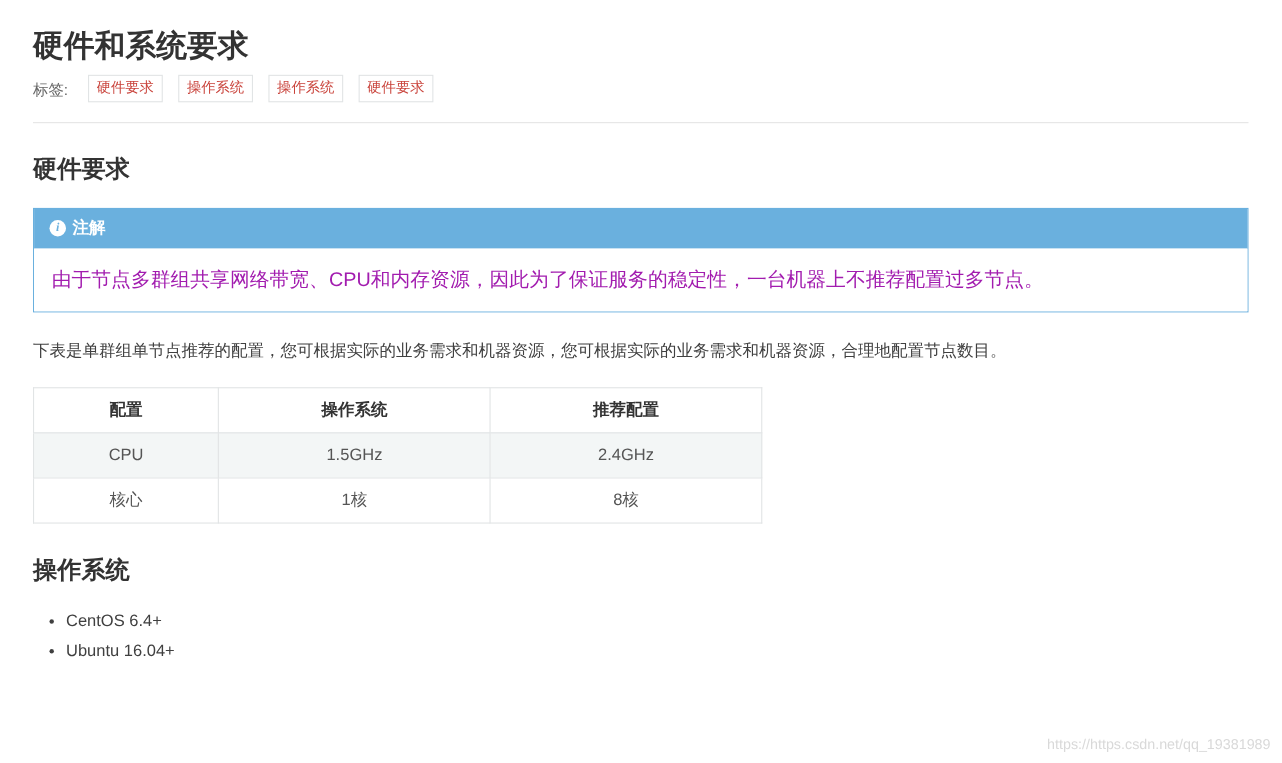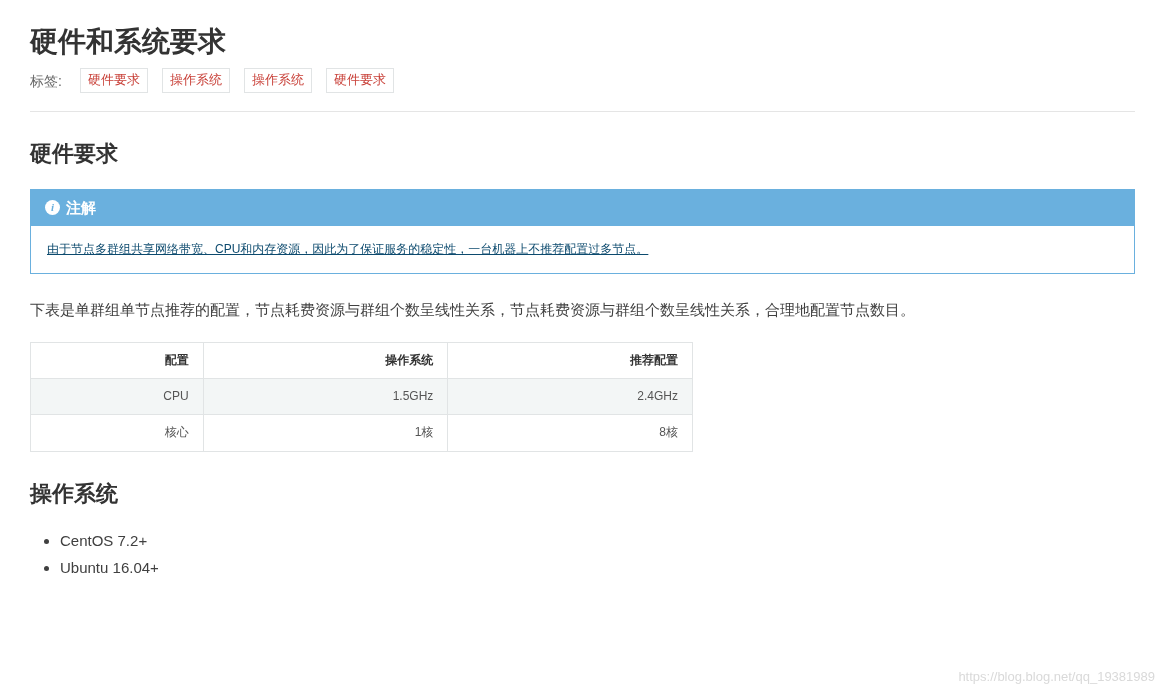--- a/index.html
+++ b/index.html
@@ -72,42 +72,41 @@
     color: #6ab0de;
     align-items: center;
     justify-content: center;
     font-size: 11px;
     font-weight: 900;
     font-family: Georgia, serif;
     font-style: italic;
   }
   .admonition-body {
     padding: 14px 16px;
-    color: #0c4a6e;
-    font-size: 12px;
+    color: #a21caf;
+    font-size: 18px;
     background: #fff;
-    text-decoration: underline;
   }
   .body-p {
     margin: 20px 0;
     color: #404040;
   }
   table.config-table {
     border-collapse: collapse;
     width: 60%;
     min-width: 560px;
     margin-bottom: 24px;
     border: 1px solid #e1e4e5;
   }
   table.config-table th,
   table.config-table td {
     border: 1px solid #e1e4e5;
     padding: 8px 14px;
-    text-align: right;
-    font-size: 12px;
+    text-align: center;
+    font-size: 15px;
   }
   table.config-table th {
     background: #fff;
     font-weight: 700;
     color: #333;
     border-top: 1px solid #e1e4e5;
   }
   table.config-table tbody tr:nth-child(odd) td {
     background: #f3f6f6;
     color: #555;
@@ -152,21 +151,21 @@
 <h2 class="section-title">硬件要求</h2>
 
 <div class="admonition">
   <div class="admonition-title">
     <span class="info-icon">i</span>
     <span>注解</span>
   </div>
   <div class="admonition-body">由于节点多群组共享网络带宽、CPU和内存资源，因此为了保证服务的稳定性，一台机器上不推荐配置过多节点。</div>
 </div>
 
-<p class="body-p">下表是单群组单节点推荐的配置，节点耗费资源与群组个数呈线性关系，节点耗费资源与群组个数呈线性关系，合理地配置节点数目。</p>
+<p class="body-p">下表是单群组单节点推荐的配置，您可根据实际的业务需求和机器资源，您可根据实际的业务需求和机器资源，合理地配置节点数目。</p>
 
 <table class="config-table">
   <thead>
     <tr>
       <th>配置</th>
       <th>操作系统</th>
       <th>推荐配置</th>
     </tr>
   </thead>
   <tbody>
@@ -179,18 +178,18 @@
       <td>核心</td>
       <td>1核</td>
       <td>8核</td>
     </tr>
   </tbody>
 </table>
 
 <h2 class="section-title">操作系统</h2>
 
 <ul class="os-list">
-  <li>CentOS 7.2+</li>
+  <li>CentOS 6.4+</li>
   <li>Ubuntu 16.04+</li>
 
 </ul>
 
-<div class="watermark">https://blog.blog.net/qq_19381989</div>
+<div class="watermark">https://https.csdn.net/qq_19381989</div>
 
 </body></html>

